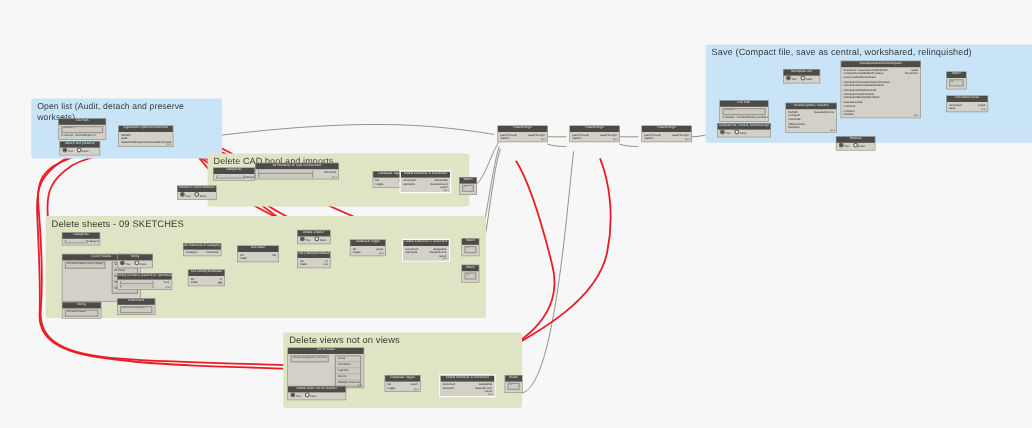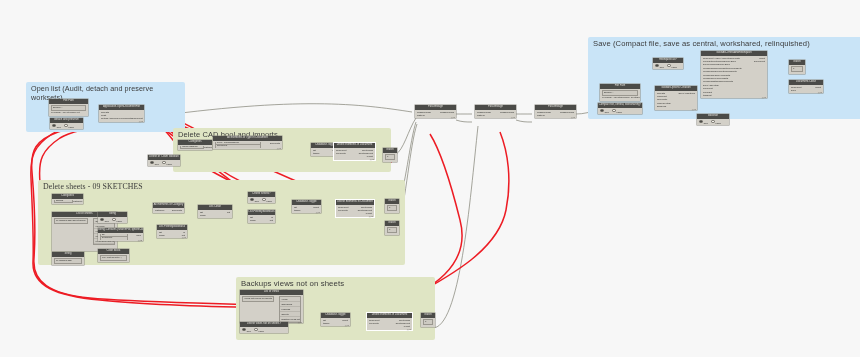--- a/index.html
+++ b/index.html
@@ -281,21 +281,21 @@
   </div>
 
   <div class="node watch" style="left:383px;top:148px;width:14px;">
     <div class="hd">Watch</div>
     <div class="bd">
         <div class="field">0</div>
       </div>
   </div>
 
   <div class="group g-green" style="left:38px;top:180px;width:367px;height:85px;">
-    <div class="group-title" style="font-size:7.8px;font-family:Liberation Serif, serif;">Delete sheets - 09 SKETCHES</div>
+    <div class="group-title" style="font-size:7.8px;">Delete sheets - 09 SKETCHES</div>
   </div>
 
   <div class="node" style="left:52px;top:194px;width:31px;">
     <div class="hd">Categories</div>
     <div class="bd">
       <div class="row">
           <span class="pin-in"><span class="field" style="margin:0;display:inline-block;width:15px;">Sheets</span></span>
           <span class="pin-out">Category</span>
         </div>
     </div>
@@ -464,21 +464,21 @@
   </div>
 
   <div class="node watch" style="left:385px;top:221px;width:14px;">
     <div class="hd">Watch</div>
     <div class="bd">
         <div class="field">0</div>
       </div>
   </div>
 
   <div class="group g-green" style="left:236px;top:277px;width:199px;height:63px;">
-    <div class="group-title" style="font-size:7.8px;">Backups views not on sheets</div>
+    <div class="group-title" style="font-size:7.8px;">Delete views not on views</div>
   </div>
 
   <div class="node" style="left:240px;top:290px;width:63px;">
     <div class="hd">List of Views</div>
     <div class="bd" style="height:26px;">
       <div class="twocol">
         <div>
             <div class="field">Views not placed on sheets</div>
           </div>
         <div class="listbox">

